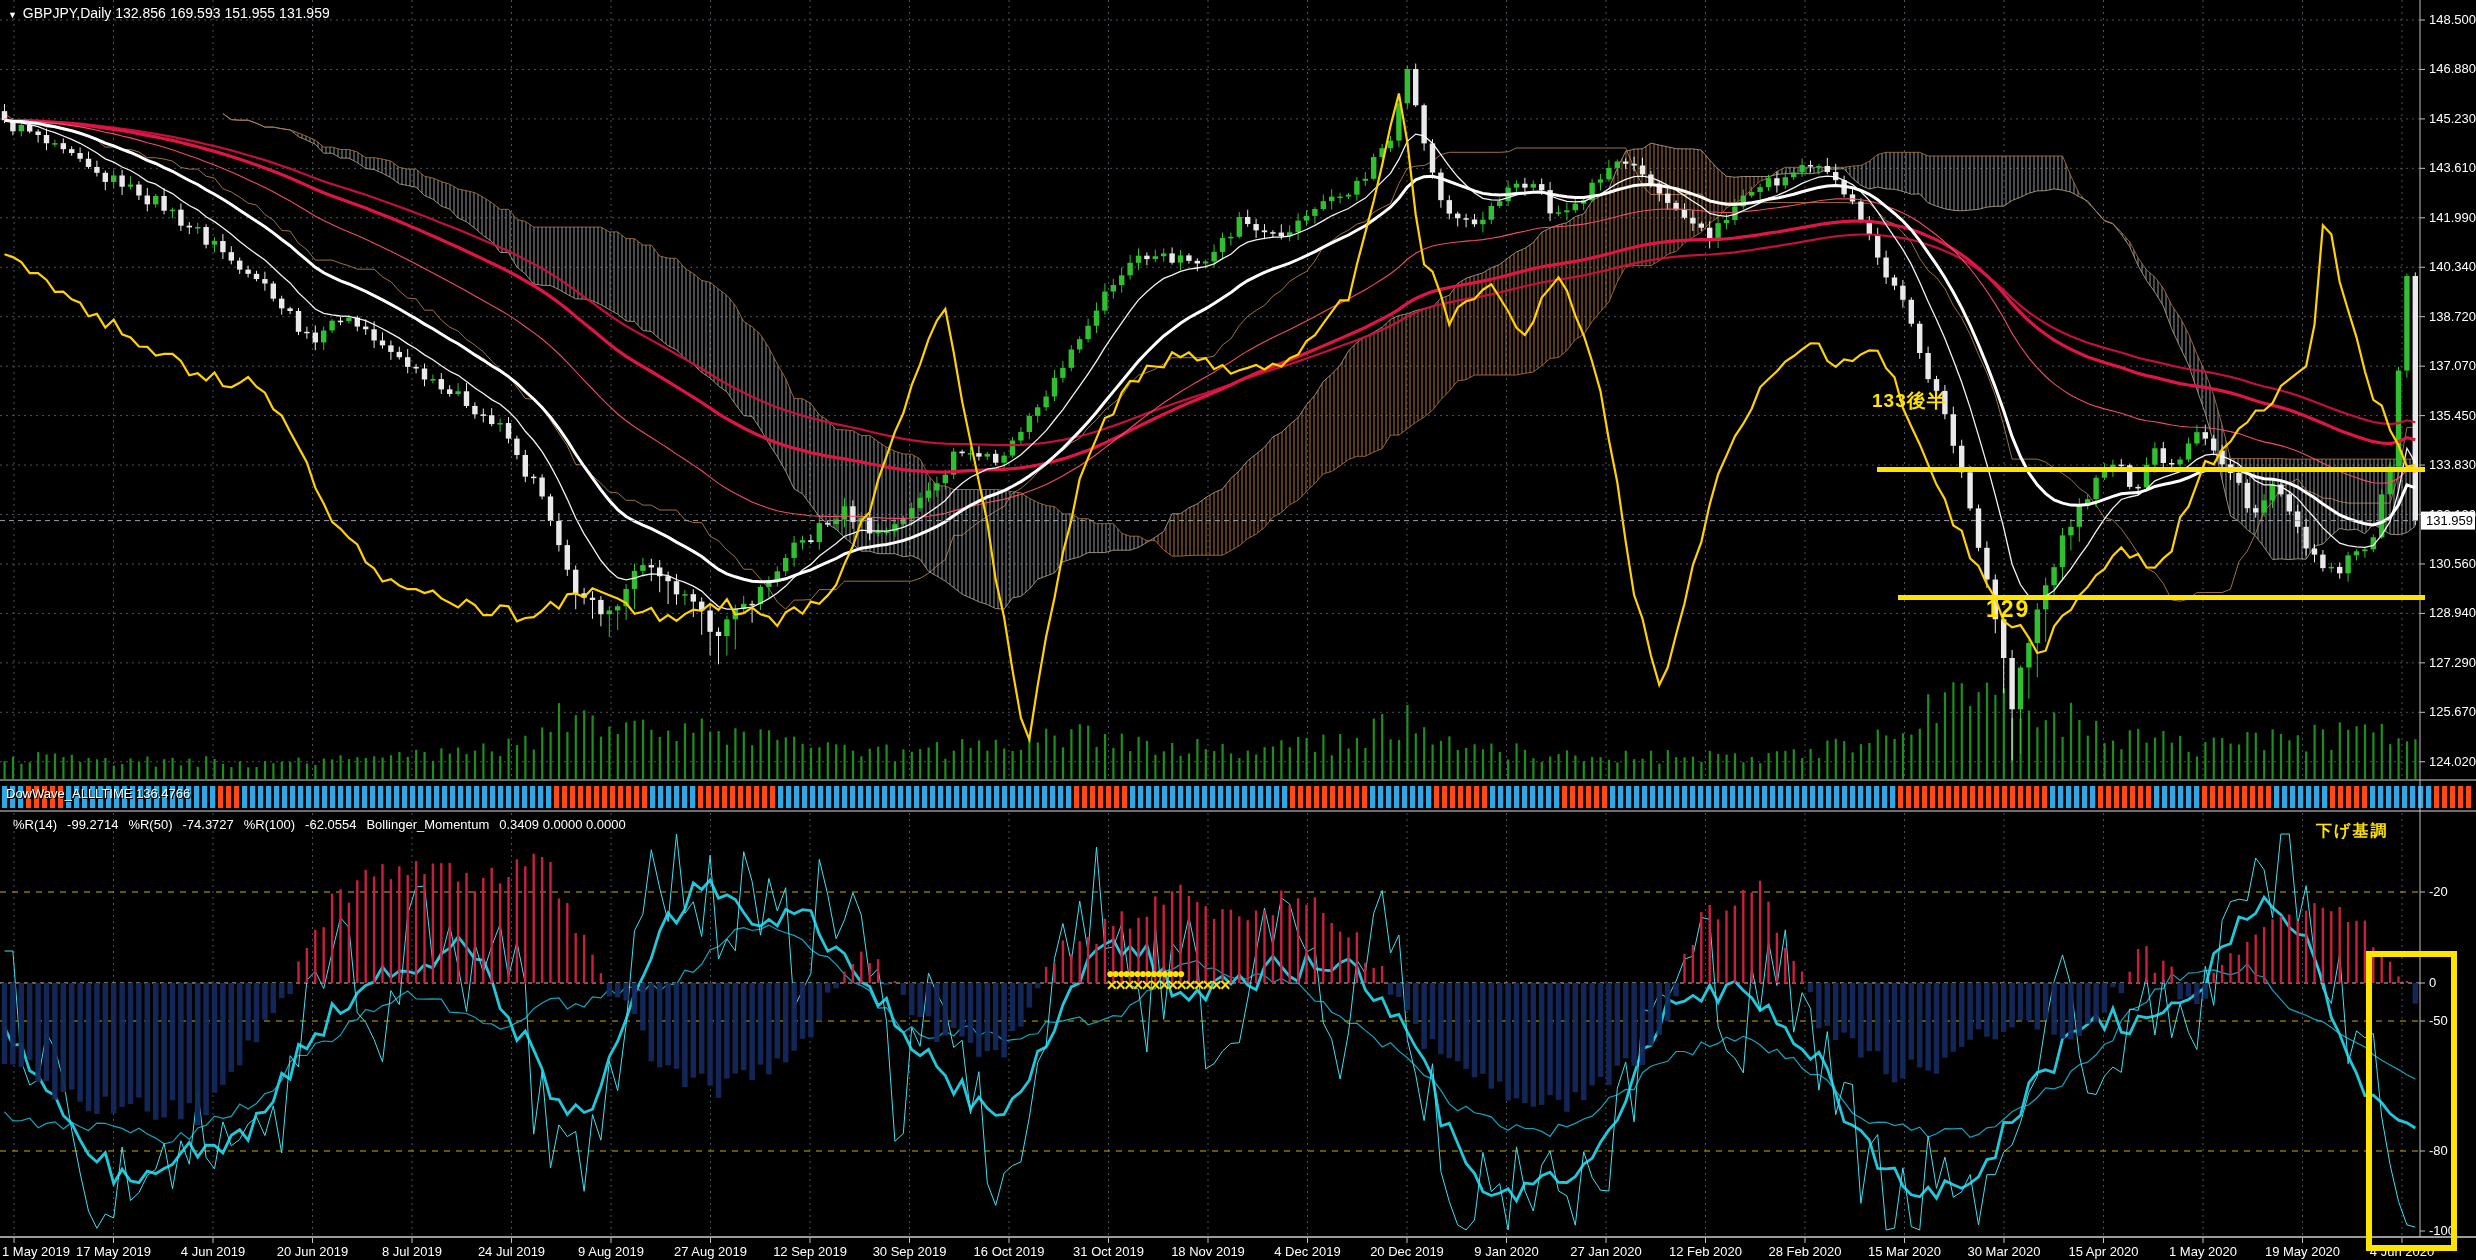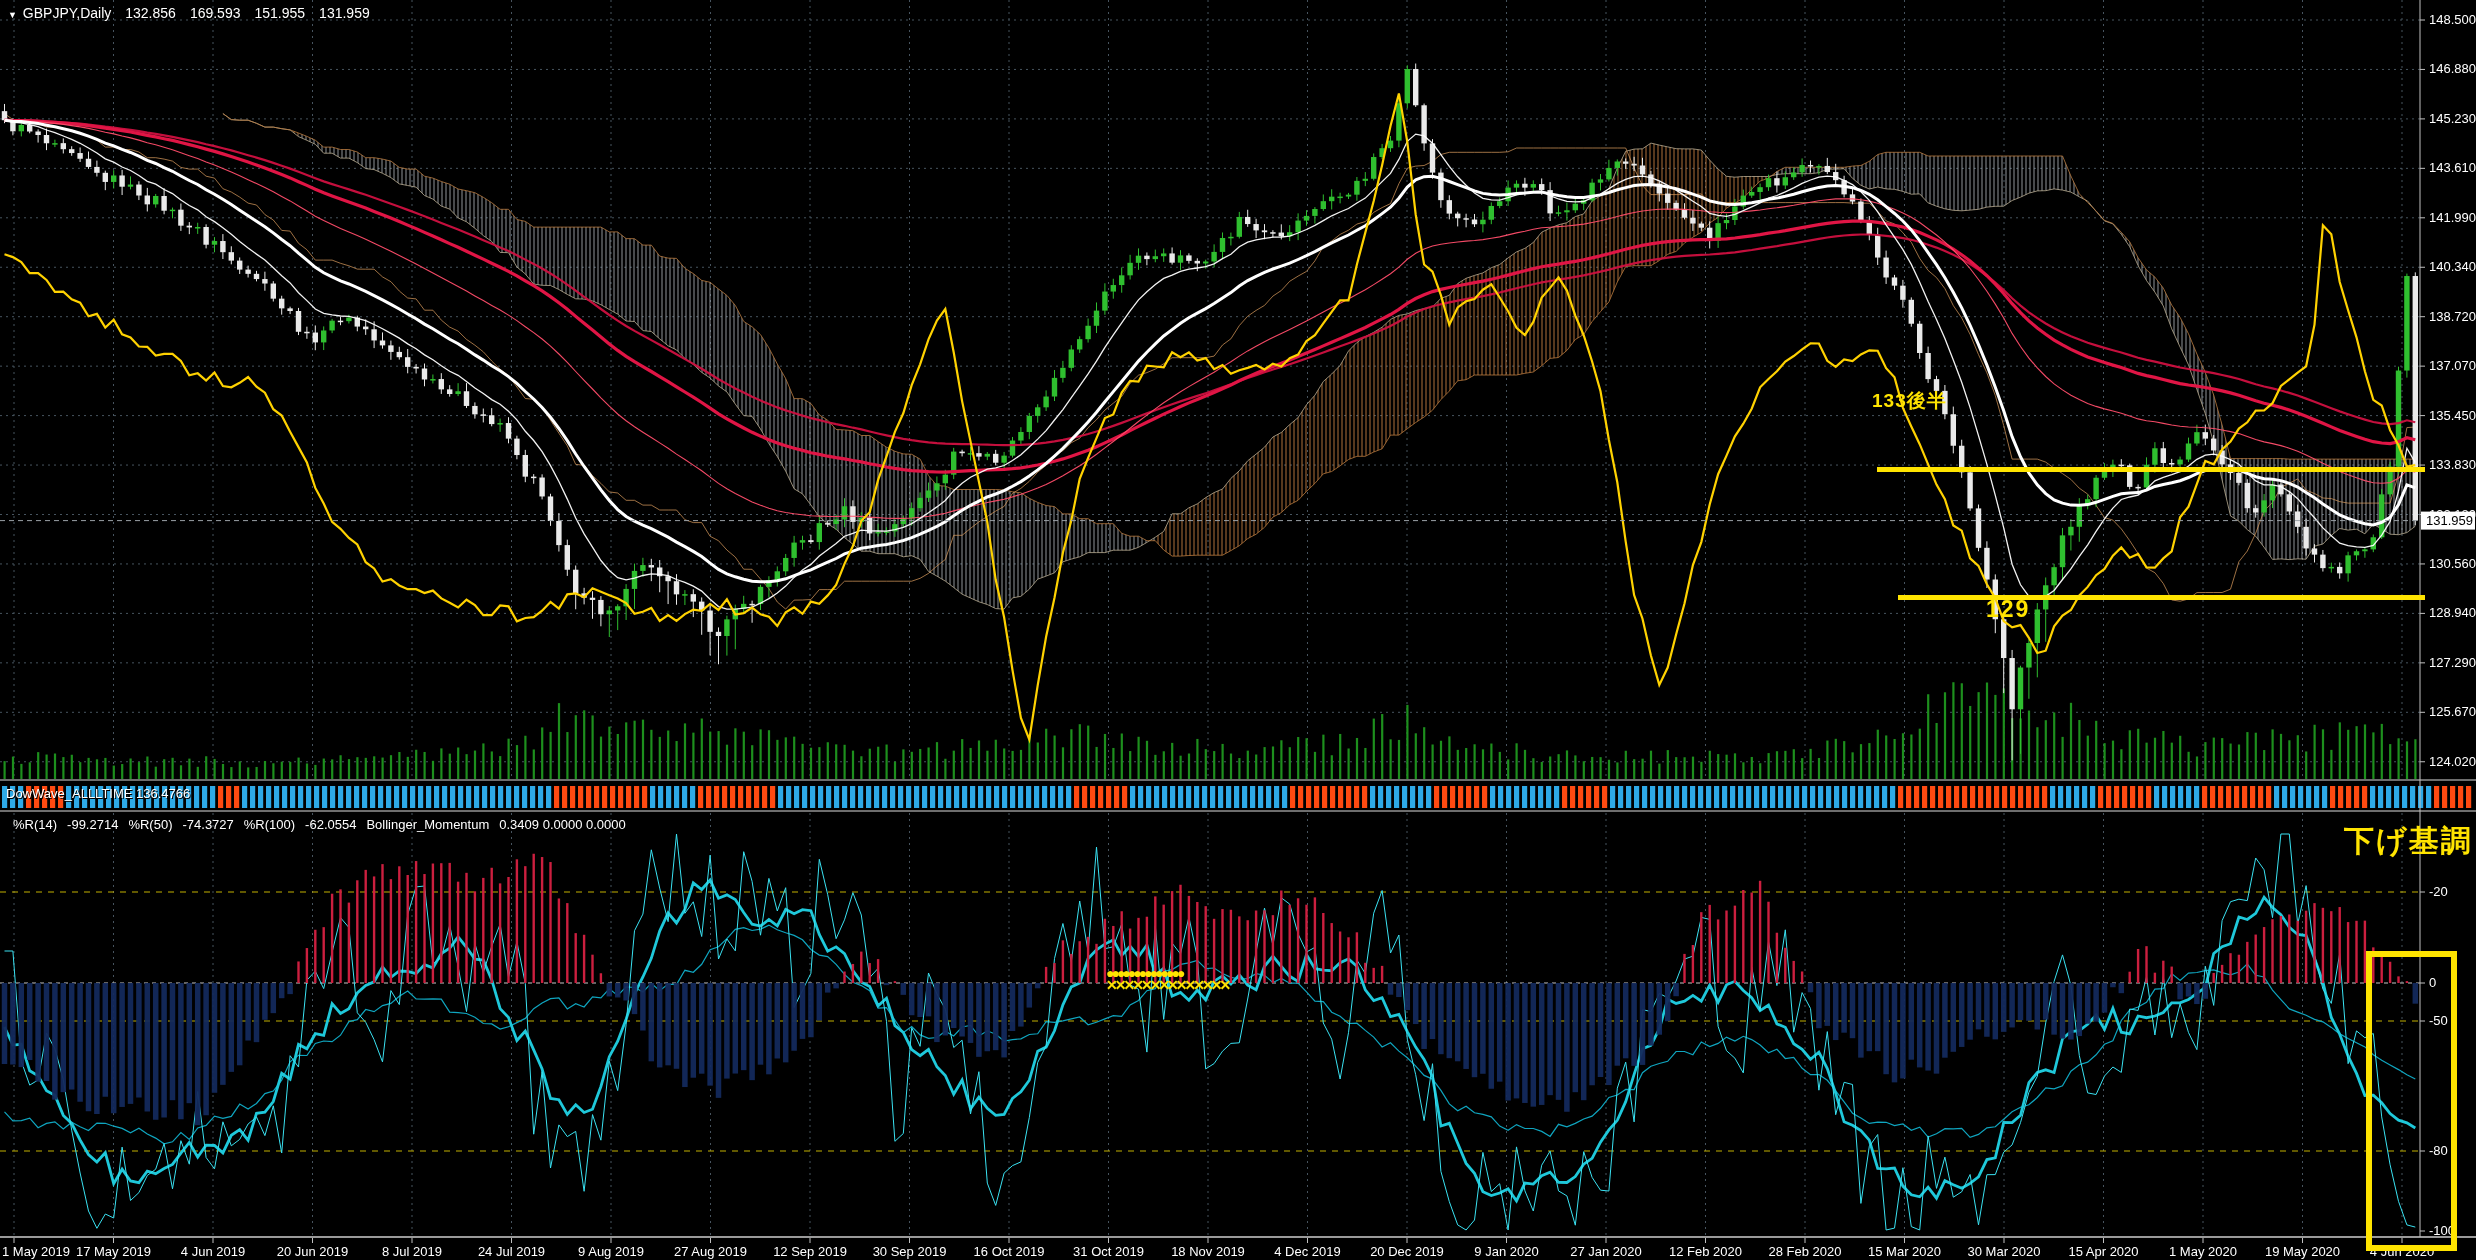--- a/index.html
+++ b/index.html
@@ -1,27 +1,27 @@
 <!DOCTYPE html>
 <html><head>
 <meta charset="utf-8">
 <style>
   html,body{margin:0;padding:0;background:#000;}
   #screen{position:relative;width:2476px;height:1260px;background:#000;overflow:hidden;
           font-family:"Liberation Sans",sans-serif;}
   svg text{font-family:"Liberation Sans",sans-serif;}
   .ovl{position:absolute;color:#fff;font-size:13px;white-space:nowrap;z-index:5;}
-  #titlebar{left:8px;top:5px;display:flex;align-items:center;gap:14px;font-size:14px;}
+  #titlebar{left:8px;top:5px;display:flex;align-items:center;gap:4px;font-size:14px;}
   #titlebar .caret{font-size:9px;margin-right:2px;}
   #ribbon-label{left:6px;top:786px;text-shadow:1px 1px 0 #000;}
   #ind-line{left:13px;top:817px;display:flex;gap:10px;}
   .ann{position:absolute;color:#ffe400;font-weight:bold;z-index:6;}
   #ann-res{left:1872px;top:388px;font-size:19px;letter-spacing:1px;}
   #ann-sup{left:1986px;top:560px;font-size:23px;letter-spacing:2px;margin-top:36px;}
-  #ann-trend{left:2316px;top:821px;font-size:30px;letter-spacing:2px;margin-left:28px;}
+  #ann-trend{left:2316px;top:821px;font-size:16px;letter-spacing:2px;}
   .hline{position:absolute;height:5px;background:#ffe400;z-index:4;}
   #res-line{left:1877px;top:467px;width:548px;}
   #sup-line{left:1898px;top:595px;width:527px;}
   #hl-rect{position:absolute;left:2366px;top:951px;width:79px;height:288px;
            border:6px solid #ffe400;z-index:6;background:transparent;}
   #chain{position:absolute;left:1106px;top:967px;color:#ffe400;font-weight:bold;
          font-size:14px;line-height:12px;letter-spacing:-3px;z-index:6;}
 </style>
 </head>
 <body>

